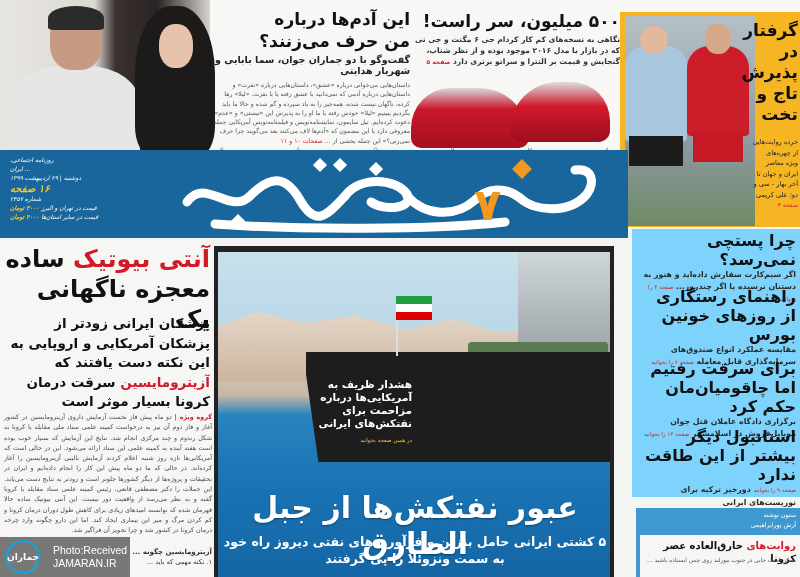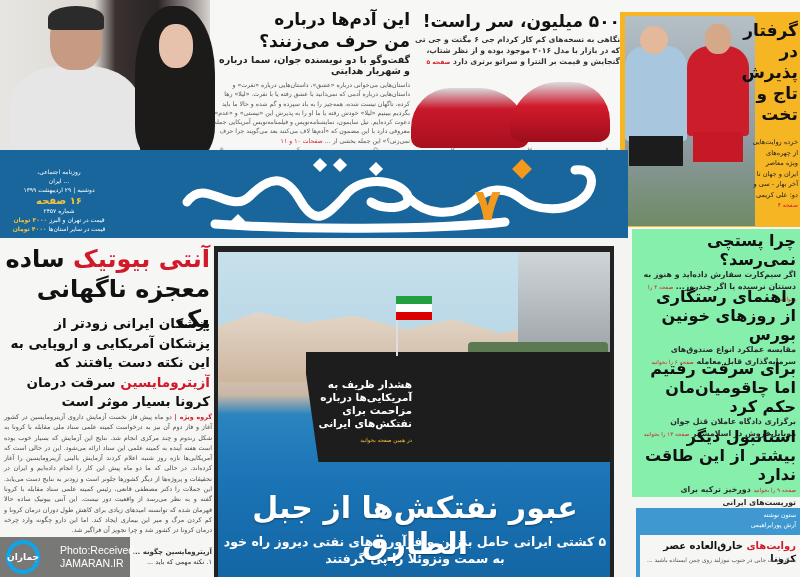--- a/index.html
+++ b/index.html
@@ -46,39 +46,39 @@
   .player2 .hair { position:absolute; left:14px; top:-2px; width:34px; height:34px; background:#3b2a20; border-radius:50% 50% 30% 30%; z-index:-1; }
   .sport-text { left: 752px; top: 20px; width: 46px; text-align: right; }
   .sport-text .h { font-weight: bold; font-size: 17px; line-height: 21px; color:#111; }
   .sport-text .body { font-size: 6.6px; line-height: 10.5px; color:#222; margin-top:12px; }
   .sport-text .ref { color:#d4202a; font-size:6px; }
 
   .esobh { left: 210px; top: 146px; width: 410px; height: 8px; font-size: 6px; color:#777; display:flex; justify-content: space-between; direction:ltr; letter-spacing:1px; padding:0 10px; }
 
   
   .mast { left: 0; top: 150px; width: 628px; height: 88px; background: #19669c; }
-  .mast-info { left: 10px; top: 168px; width: 98px; text-align: center; direction: rtl; color:#fff; font-size: 6px; line-height: 8.8px; }
+  .mast-info { left: 10px; top: 156px; width: 98px; text-align: left; direction: rtl; color:#fff; font-size: 6px; line-height: 8.8px; font-style: italic; }
   .mast-info .pages { color:#f6c43a; font-weight:bold; font-size:10px; line-height:13px; }
   .mast-info .price { color:#f6c43a; font-weight:bold; }
   .logo { left: 175px; top: 156px; width: 440px; height: 80px; }
   .seven { color:#f39a1e; font-weight:bold; font-size:44px; }
 
   
   .left-col { left: 0; top: 240px; width: 212px; height: 337px; background:#f6f6f4; }
   .lead-h { left: 4px; top: 244px; width: 206px; text-align:right; font-weight:bold; font-size:24px; line-height:30px; color:#111; }
   .lead-h .red { color:#d2192a; }
   .lead-sub { left: 4px; top: 314px; width: 206px; text-align:right; font-weight:bold; font-size:13.5px; line-height:19.5px; color:#111; }
   .lead-sub .red { color:#d2192a; }
   .lead-body { left: 4px; top: 412px; width: 208px; text-align:justify; font-size:6.4px; line-height:10.3px; color:#4a4a4a; }
   .lead-body .tag { color:#d2192a; font-weight:bold; }
   .lead-sub2 { left: 4px; top: 547px; width: 208px; text-align:right; font-size:6.6px; line-height:10px; color:#333; }
   .lead-sub2 b { font-size:7px; }
 
   .watermark { left: 0; top: 537px; width: 130px; height: 40px; background: rgba(70,70,70,0.72); display:flex; align-items:center; direction:ltr; }
-  .wm-logo { width: 34px; height: 34px; border:4px solid #0ea5e9; border-radius:50%; margin-left:6px; margin-right:20px; display:flex; align-items:center; justify-content:center; color:#fff; font-size:9px; font-weight:bold; }
+  .wm-logo { width: 34px; height: 34px; border:2px solid #0ea5e9; border-radius:50%; margin-left:6px; margin-right:13px; display:flex; align-items:center; justify-content:center; color:#fff; font-size:9px; font-weight:bold; }
   .wm-text { color:#fff; font-family:"Liberation Sans", sans-serif; font-size:10.5px; line-height:13px; }
 
   
   .center-frame { left: 214px; top: 246px; width: 400px; height: 331px; background:#222; }
   .center-photo { left: 218px; top: 252px; width: 392px; height: 325px; overflow:hidden; background: linear-gradient(180deg,#c7e0ec 0%,#b9d7e6 28%,#d9cdbf 32%,#c9b7a6 44%,#2a84bf 50%,#1a74b6 70%,#1466a4 100%); }
   .mountain { position:absolute; left:0; top:60px; width:392px; height:70px; background: linear-gradient(180deg,#e3d6c8 0%,#cdb59e 100%); clip-path: polygon(0 20%,10% 0,22% 15%,35% 5%,48% 25%,60% 10%,72% 30%,85% 15%,100% 25%,100% 100%,0 100%); }
   .ship { position:absolute; left:88px; top:100px; width:310px; height:110px; background:#1d1d1d; clip-path: polygon(0 0,100% 0,100% 100%,4% 100%,0 20%); }
   .ship-upper { position:absolute; left:300px; top:0; width:92px; height:140px; background:linear-gradient(180deg,#cfd6da 0%,#8b9196 100%); }
   .deck { position:absolute; left:250px; top:90px; width:140px; height:30px; background:#5b7a52; border-radius:4px; }
   .flag { position:absolute; left:178px; top:44px; width:36px; height:24px; }
@@ -86,21 +86,21 @@
   .flag .w { height:8px; background:#fff; }
   .flag .r { height:8px; background:#da0000; }
   .pole { position:absolute; left:178px; top:44px; width:2px; height:60px; background:#ddd; }
 
   .ship-note { left: 304px; top: 378px; width: 108px; text-align:right; color:#fff; font-weight:bold; font-size:10.5px; line-height:13px; }
   .ship-note .ref { font-weight:normal; color:#f6c43a; font-size:5.5px; display:block; margin-top:4px; }
   .center-headline { left: 220px; top: 490px; width: 390px; text-align:center; color:#fff; font-weight:bold; font-size:30px; line-height:36px; text-shadow:0 1px 2px rgba(0,0,0,0.4); }
   .center-sub { left: 220px; top: 533px; width: 390px; text-align:center; color:#fff; font-weight:bold; font-size:12.5px; line-height:17px; }
 
   
-  .right-yellow { left: 632px; top: 229px; width: 168px; height: 268px; background:#86efac; }
+  .right-yellow { left: 632px; top: 229px; width: 168px; height: 268px; background:#7dd3fc; }
   .r-item { position:absolute; right:4px; width:160px; text-align:right; }
   .r-item .h { font-weight:bold; font-size:16px; line-height:19px; color:#111; }
   .r-item .b { font-size:7.8px; line-height:11.5px; font-weight:bold; color:#2a2a2a; }
   .r-item .ref { color:#d4202a; font-size:5.6px; font-weight:normal; }
 
   .col-box { left: 636px; top: 508px; width: 164px; height: 69px; background:#3f99d0; }
   .col-author { left: 640px; top: 510px; width: 156px; text-align:right; font-size:6.3px; line-height:9.5px; color:#fff; }
   .col-card { left: 640px; top: 535px; width: 160px; height: 42px; background:#f6f6f4; }
   .col-title { left: 642px; top: 539px; width: 154px; text-align:right; font-weight:bold; font-size:10px; line-height:13px; color:#111; }
   .col-title .red { color:#d2192a; }
@@ -118,21 +118,21 @@
       <div class="hair"></div>
   </div>
   <div class="abs person-woman">
     <div class="scarf"></div>
       <div class="face"></div>
   </div>
 </div>
 
 <div class="abs story1">
   <div class="h">این آدم‌ها درباره من حرف می‌زنند؟</div>
-  <div class="sub">گفت‌وگو با دو نویسنده جوان، سما درباره و شهریار هدایتی</div>
+  <div class="sub">گفت‌وگو با دو جماران جوان، سما بابایی و شهریار هدایتی</div>
   <div class="body">
     <span>داستان‌هایی می‌خوانی درباره «عشق»، داستان‌هایی درباره «نفرت» و داستان‌هایی درباره آدمی که نمی‌دانید با عشق رفته یا با نفرت. «لیلا» رها کرده، ناگهان نیست شده، همه‌چیز را به باد سپرده و گم شده و حالا ما باید بگردیم ببینیم «لیلا» خودش رفته یا ما او را به پذیرش این «نیستی» و «عدم» دعوت کرده‌ایم. نیل سایمون، نمایشنامه‌نویس و فیلمنامه‌نویس آمریکایی جمله معروفی دارد با این مضمون که «آدم‌ها لاف می‌کنند بعد می‌گویند چرا حرف نمی‌زنی؟» این جمله بخشی از ...</span>
     <span class="ref">صفحات ۱۰ و ۱۱</span>
   </div>
 </div>
 
 <div class="abs story2">
   <div class="h">۵۰۰ میلیون، سر راست!</div>
   <div class="body">
     <span>نگاهی به نسخه‌های کم کار کردام جی ۶ مگنت و جی تی که در بازار با مدل ۲۰۱۶ موجود بوده و از نظر شتاب، گنجایش و قیمت بر النترا و سراتو برتری دارد</span>

